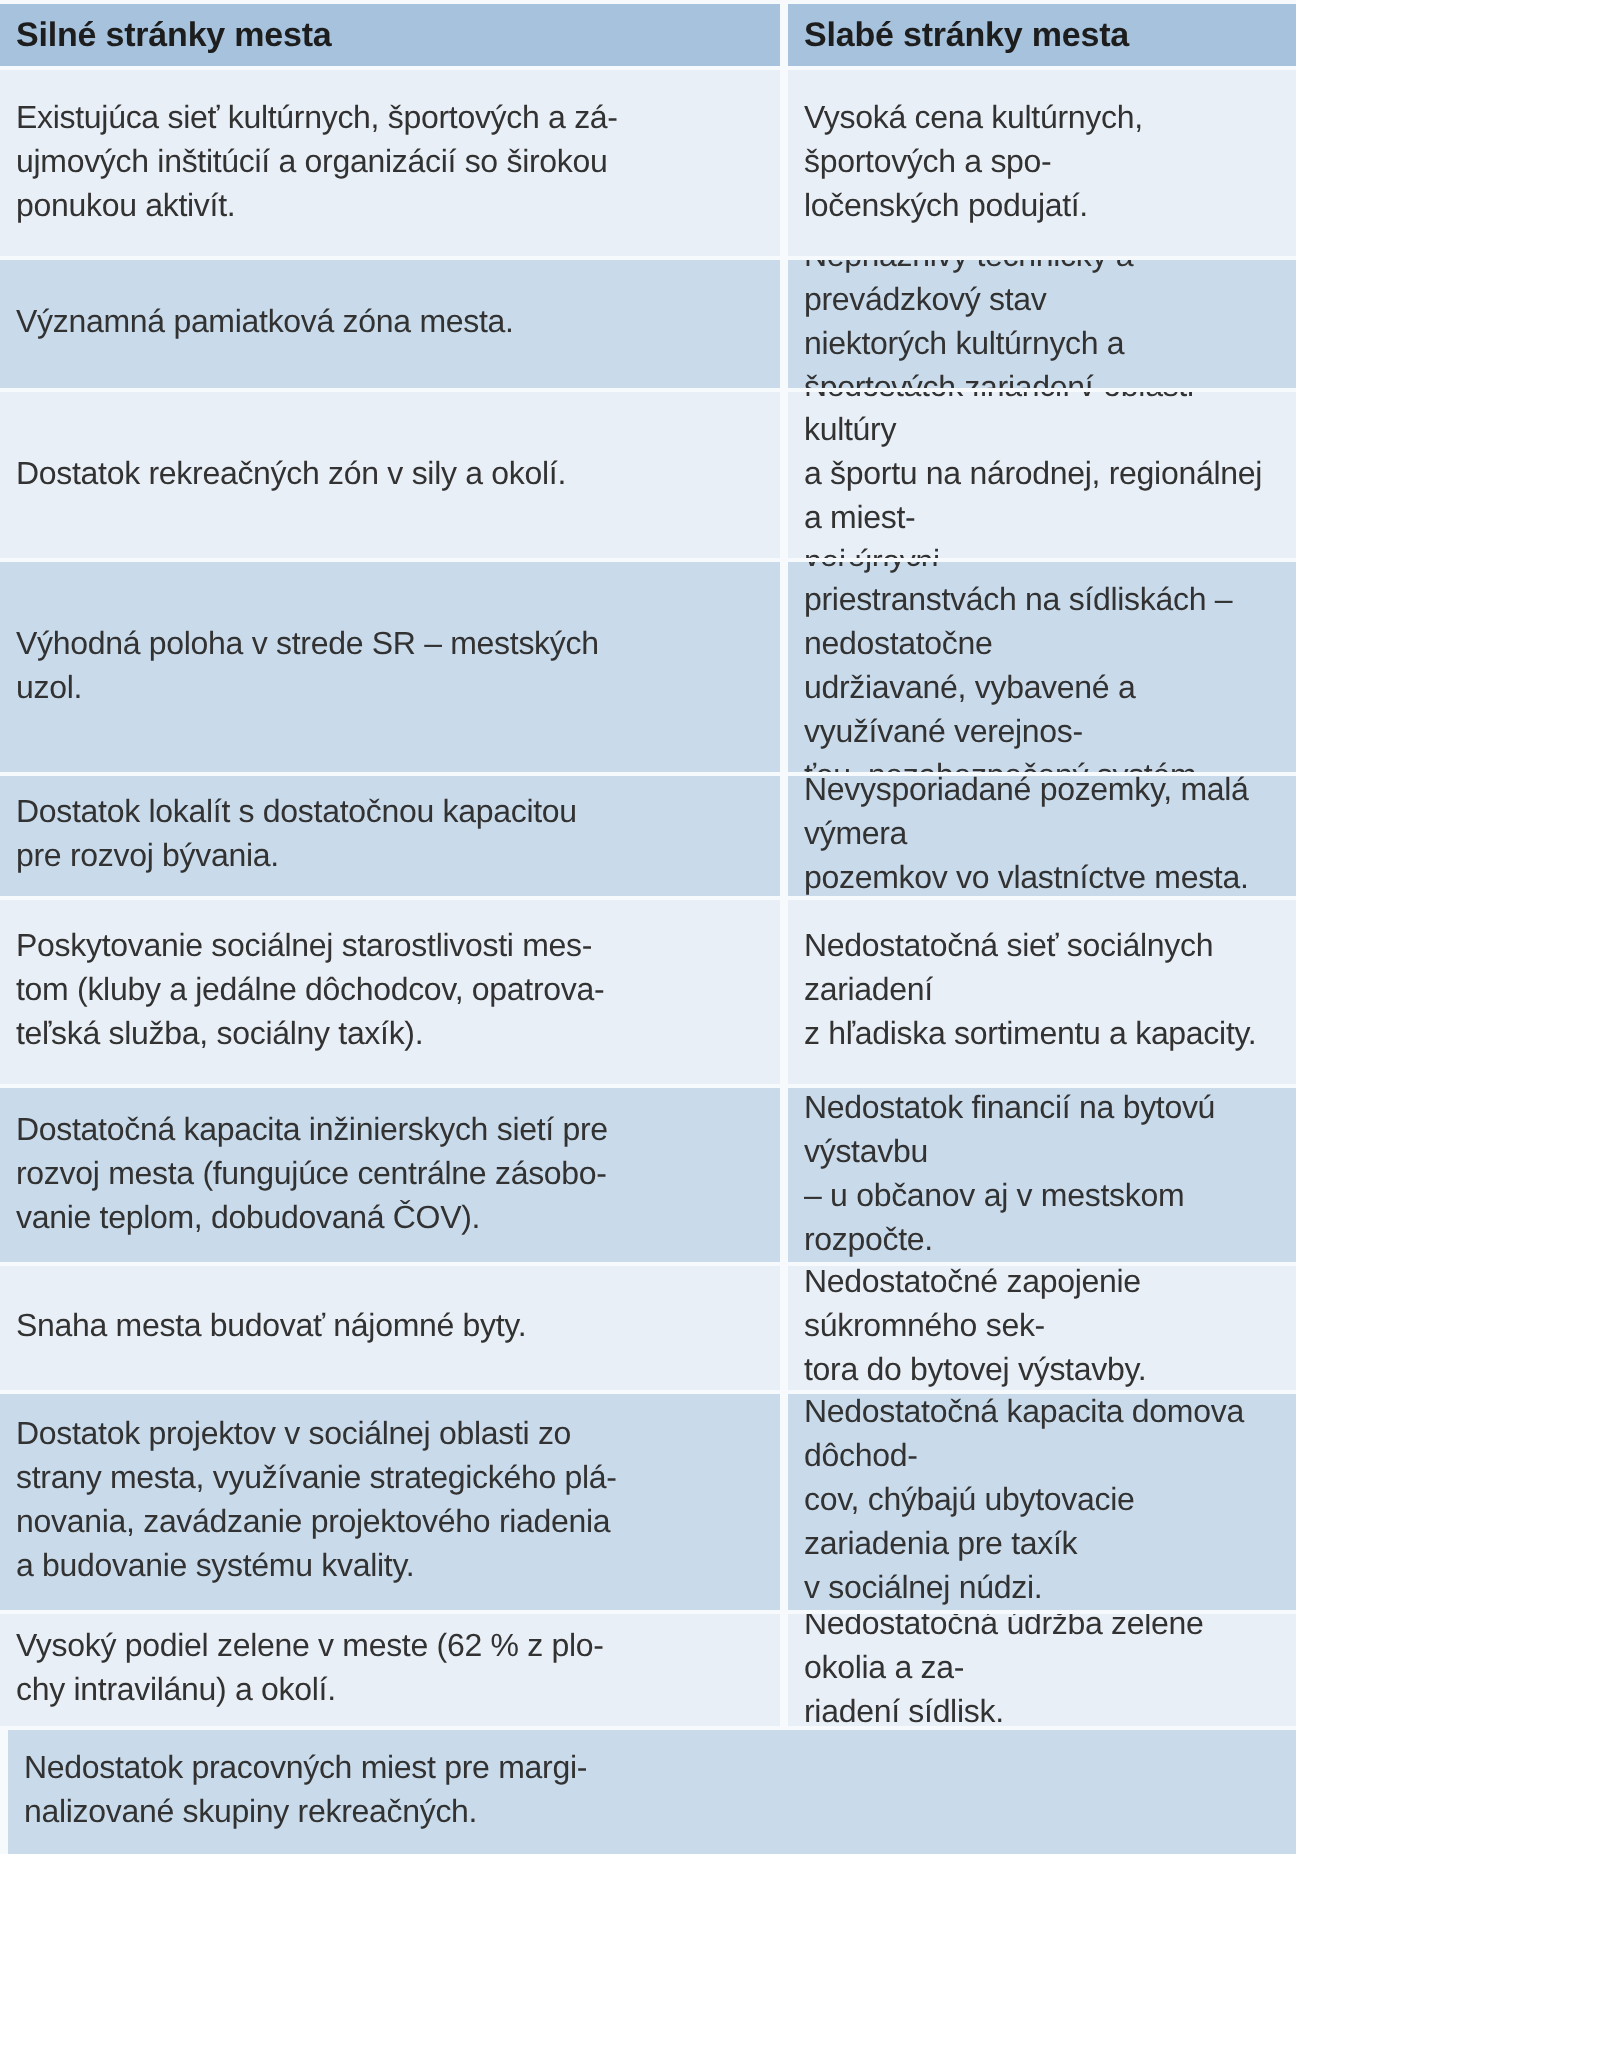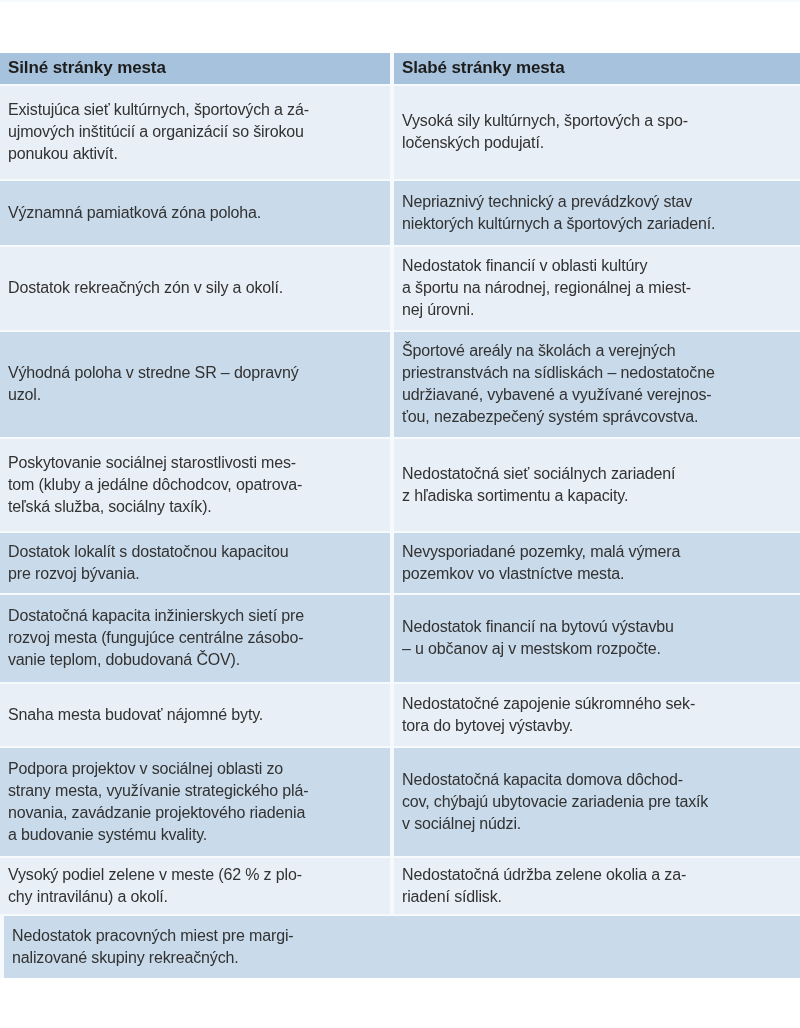--- a/index.html
+++ b/index.html
@@ -9,29 +9,28 @@
   }
   :root {
     --header-bg: #a6c2dc;
     --row-light: #e9eff6;
     --row-dark: #c9daea;
     --separator: #f7fafc;
     --text: #323232;
     --header-text: #1d1d1d;
   }
   .swot-table {
-    width: 800px;
+    width: 648px;
     height: 1028px;
     font-family: "Liberation Sans", "DejaVu Sans", sans-serif;
     display: flex;
     flex-direction: column;
     box-sizing: border-box;
     border-top: 2px solid var(--separator);
     overflow: hidden;
-    justify-content: center;
   }
   .row {
     display: flex;
     flex: 0 0 auto;
     box-sizing: border-box;
   }
   .row + .row {
     border-top: 2px solid var(--separator);
   }
   .cell {
@@ -76,85 +75,85 @@
     <div class="cell left">Silné stránky mesta</div>
     <div class="divider"></div>
     <div class="cell right">Slabé stránky mesta</div>
   </div>
 
   <div class="row light" style="height:95px">
     <div class="cell left">Existujúca sieť kultúrnych, športových a zá-
 ujmových inštitúcií a organizácií so širokou
 ponukou aktivít.</div>
     <div class="divider"></div>
-    <div class="cell right">Vysoká sily kultúrnych, športových a spo-
+    <div class="cell right">Vysoká cena kultúrnych, športových a spo-
 ločenských podujatí.</div>
   </div>
 
   <div class="row dark" style="height:66px">
-    <div class="cell left">Významná pamiatková zóna poloha.</div>
+    <div class="cell left">Významná pamiatková zóna mesta.</div>
     <div class="divider"></div>
     <div class="cell right">Nepriaznivý technický a prevádzkový stav
 niektorých kultúrnych a športových zariadení.</div>
   </div>
 
   <div class="row light" style="height:85px">
     <div class="cell left">Dostatok rekreačných zón v sily a okolí.</div>
     <div class="divider"></div>
     <div class="cell right">Nedostatok financií v oblasti kultúry
 a športu na národnej, regionálnej a miest-
 nej úrovni.</div>
   </div>
 
   <div class="row dark" style="height:107px">
-    <div class="cell left">Výhodná poloha v stredne SR – dopravný
+    <div class="cell left">Výhodná poloha v strede SR – mestských
 uzol.</div>
     <div class="divider"></div>
     <div class="cell right">Športové areály na školách a verejných
 priestranstvách na sídliskách – nedostatočne
 udržiavané, vybavené a využívané verejnos-
 ťou, nezabezpečený systém správcovstva.</div>
+  </div>
+
+  <div class="row dark" style="height:62px">
+    <div class="cell left">Dostatok lokalít s dostatočnou kapacitou
+pre rozvoj bývania.</div>
+    <div class="divider"></div>
+    <div class="cell right">Nevysporiadané pozemky, malá výmera
+pozemkov vo vlastníctve mesta.</div>
   </div>
 
   <div class="row light" style="height:94px">
     <div class="cell left">Poskytovanie sociálnej starostlivosti mes-
 tom (kluby a jedálne dôchodcov, opatrova-
 teľská služba, sociálny taxík).</div>
     <div class="divider"></div>
     <div class="cell right">Nedostatočná sieť sociálnych zariadení
 z hľadiska sortimentu a kapacity.</div>
-  </div>
-
-  <div class="row dark" style="height:62px">
-    <div class="cell left">Dostatok lokalít s dostatočnou kapacitou
-pre rozvoj bývania.</div>
-    <div class="divider"></div>
-    <div class="cell right">Nevysporiadané pozemky, malá výmera
-pozemkov vo vlastníctve mesta.</div>
   </div>
 
 
   <div class="row dark" style="height:89px">
     <div class="cell left">Dostatočná kapacita inžinierskych sietí pre
 rozvoj mesta (fungujúce centrálne zásobo-
 vanie teplom, dobudovaná ČOV).</div>
     <div class="divider"></div>
     <div class="cell right">Nedostatok financií na bytovú výstavbu
 – u občanov aj v mestskom rozpočte.</div>
   </div>
 
   <div class="row light" style="height:64px">
     <div class="cell left">Snaha mesta budovať nájomné byty.</div>
     <div class="divider"></div>
     <div class="cell right">Nedostatočné zapojenie súkromného sek-
 tora do bytovej výstavby.</div>
   </div>
 
   <div class="row dark" style="height:110px">
-    <div class="cell left">Podpora projektov v sociálnej oblasti zo
+    <div class="cell left">Dostatok projektov v sociálnej oblasti zo
 strany mesta, využívanie strategického plá-
 novania, zavádzanie projektového riadenia
 a budovanie systému kvality.</div>
     <div class="divider"></div>
     <div class="cell right">Nedostatočná kapacita domova dôchod-
 cov, chýbajú ubytovacie zariadenia pre taxík
 v sociálnej núdzi.</div>
   </div>
 
   <div class="row light" style="height:58px">

